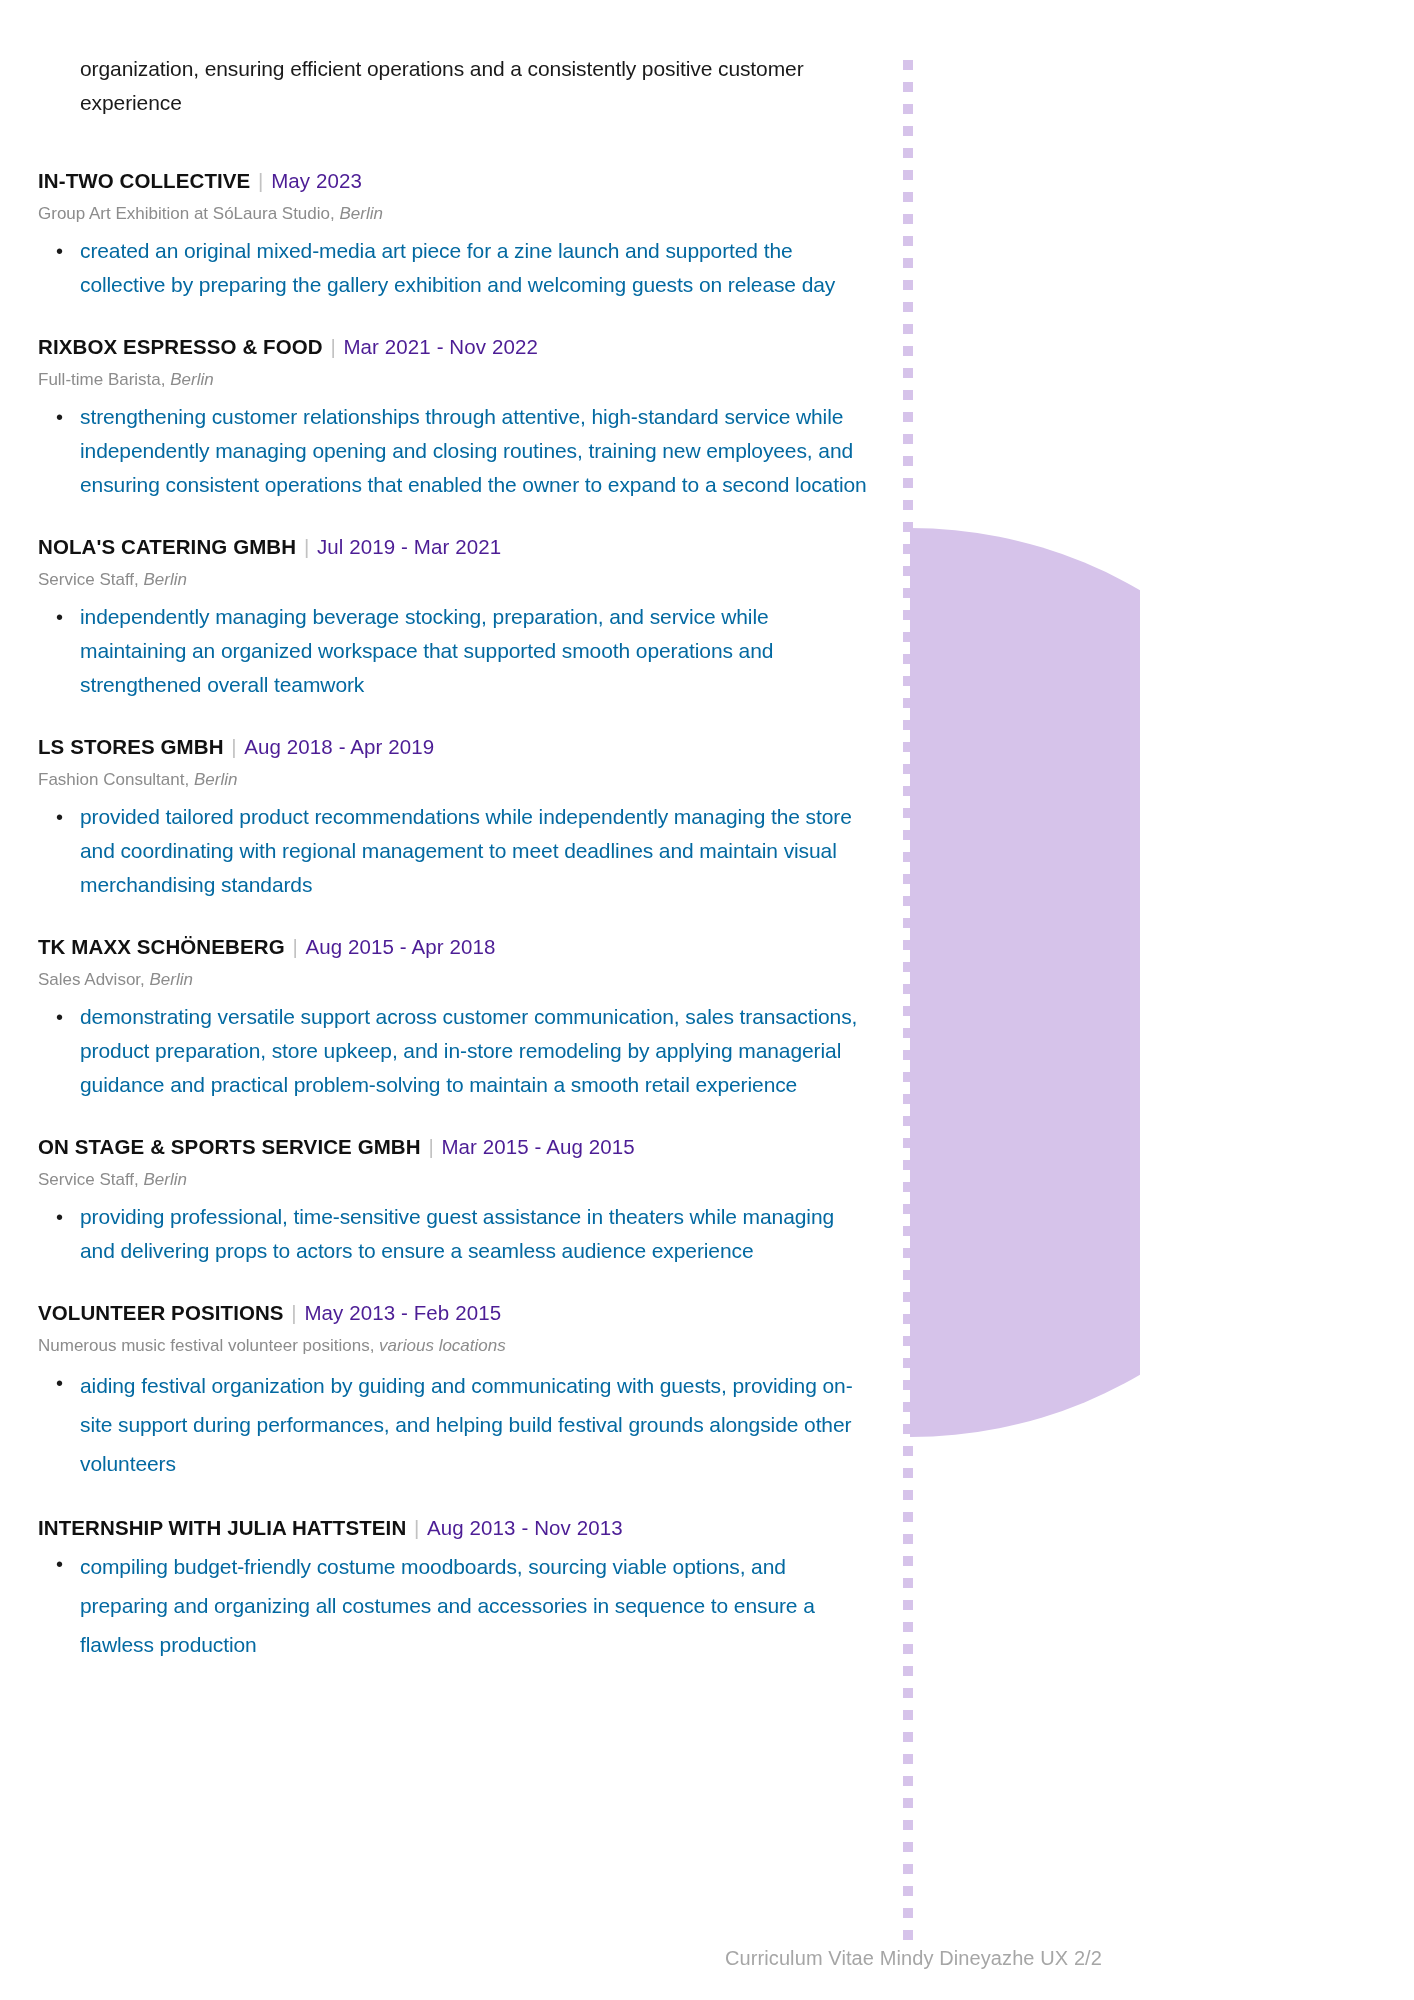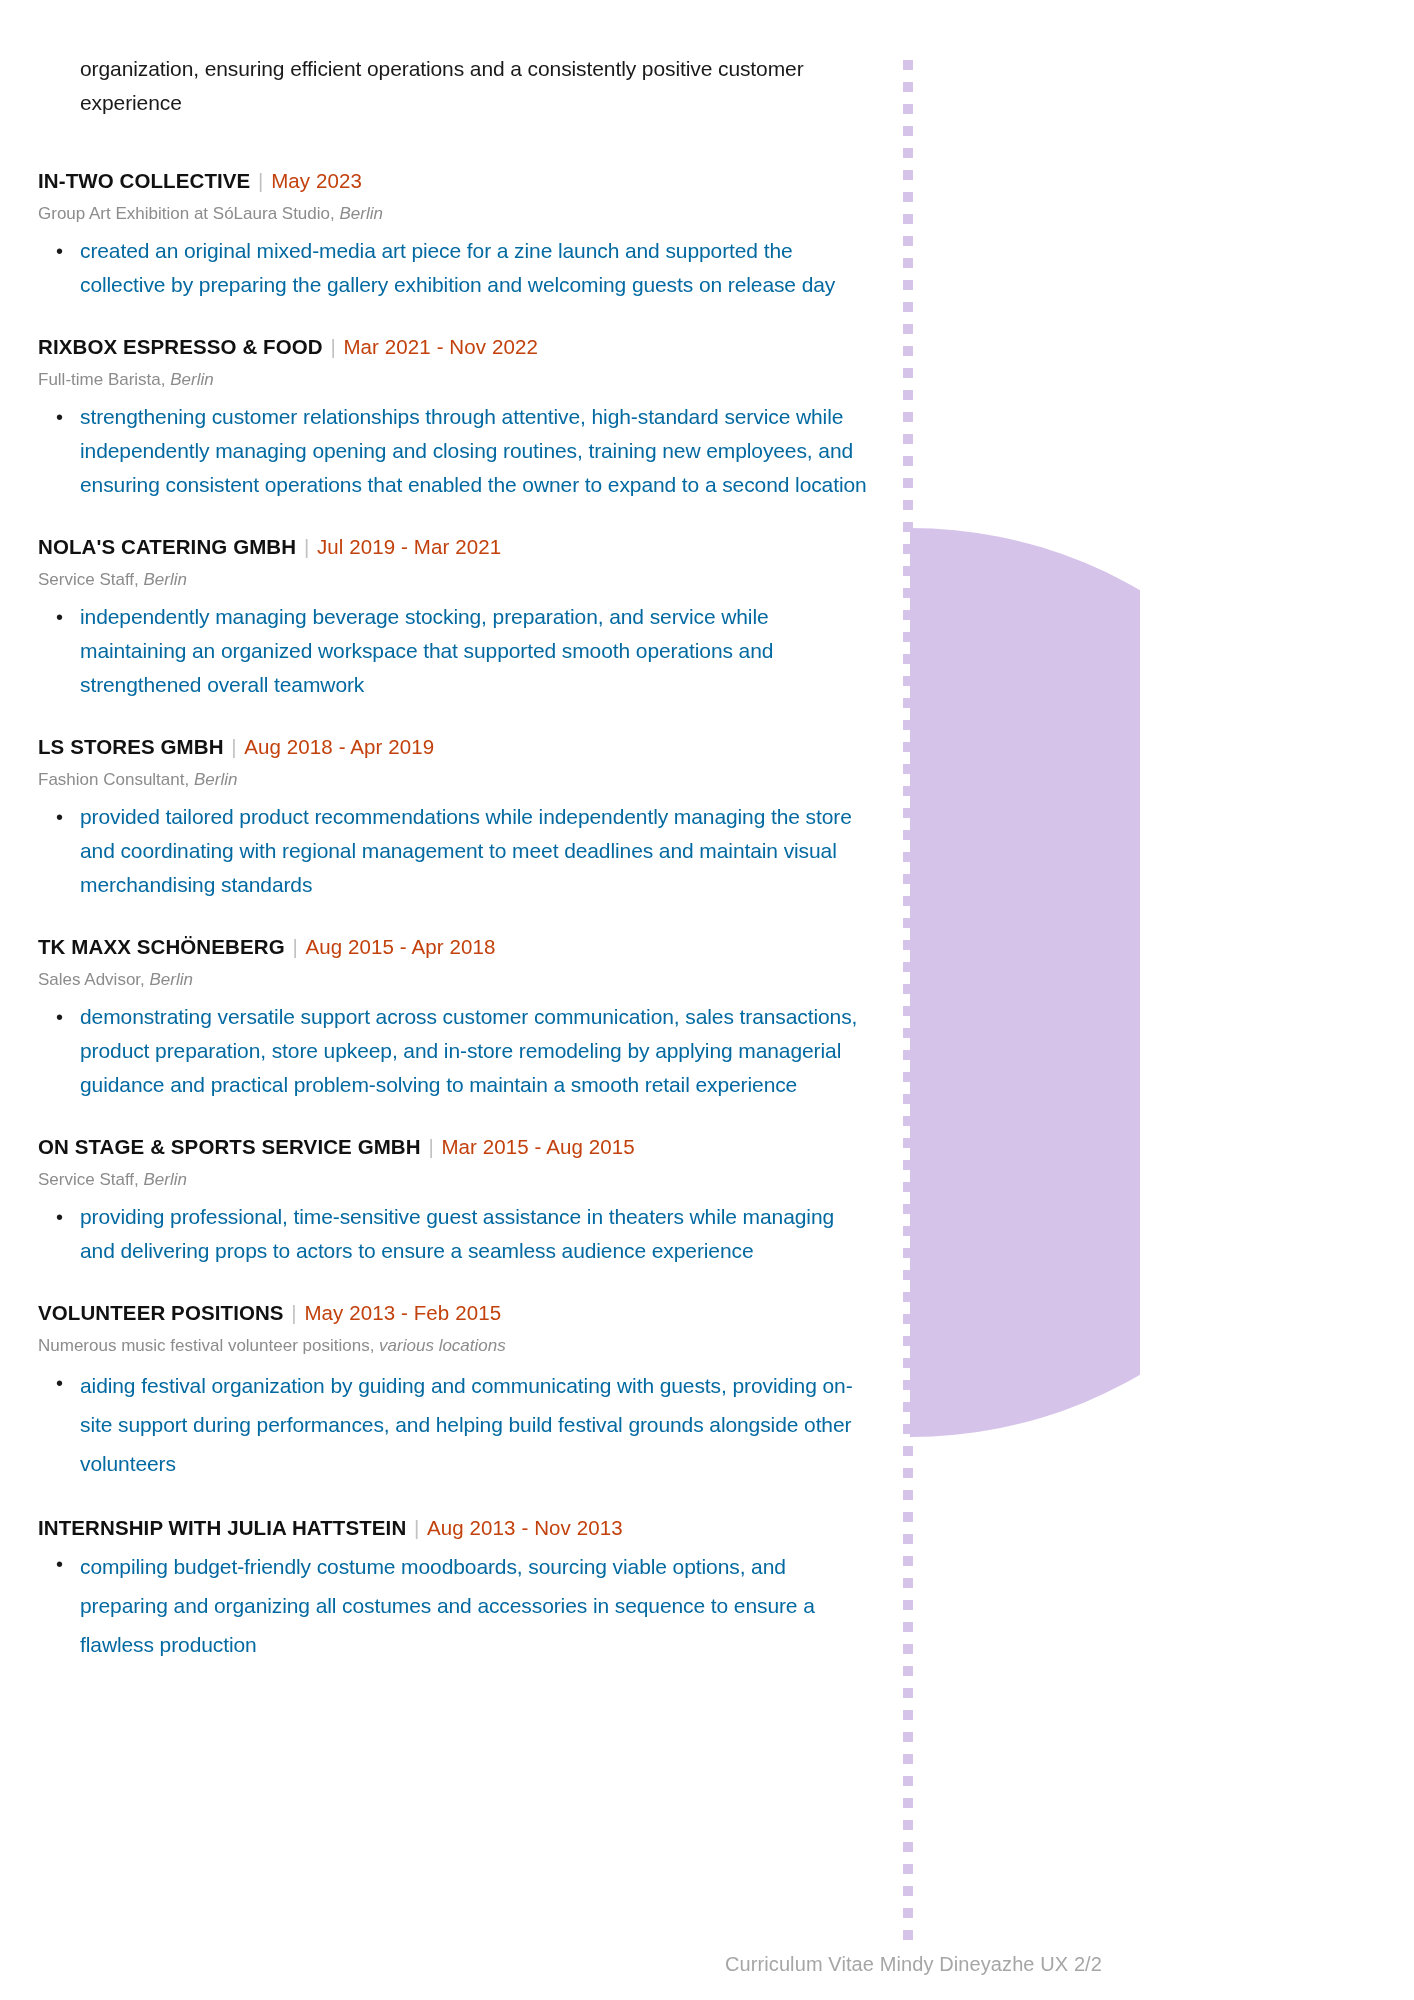--- a/index.html
+++ b/index.html
@@ -76,21 +76,21 @@
     font-size: 20.5px;
     line-height: 30px;
     white-space: nowrap;
   }
   .org {
     font-weight: bold;
     color: #111111;
     letter-spacing: 0.1px;
   }
   .sep { color: #c2c2c2; font-weight: normal; padding: 0 2px; }
-  .dates { color: #c2410c; font-weight: normal; letter-spacing: 0.1px; }
+  .dates { color: #4c1d95; font-weight: normal; letter-spacing: 0.1px; }
 
   .entry-role {
     font-size: 17px;
     line-height: 32px;
     color: #8c8c8c;
     margin-top: 2px;
   }
   .entry-role .loc { font-style: italic; }
 
   ul.bullets {
@@ -117,21 +117,21 @@
     line-height: 34px;
   }
 
   
   .entry.loose ul.bullets li { line-height: 39px; }
 
   
   #footer {
     position: absolute;
     right: 38px;
-    bottom: 22px;
+    bottom: 28px;
     font-size: 20px;
     line-height: 28px;
     color: #a6a6a6;
     letter-spacing: 0.1px;
     white-space: nowrap;
     z-index: 4;
   }
 </style>
 </head>
 <body>

